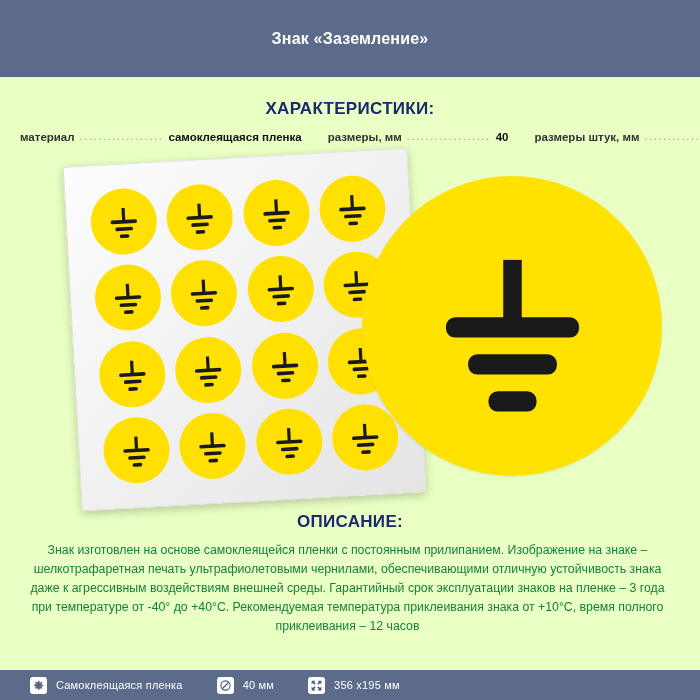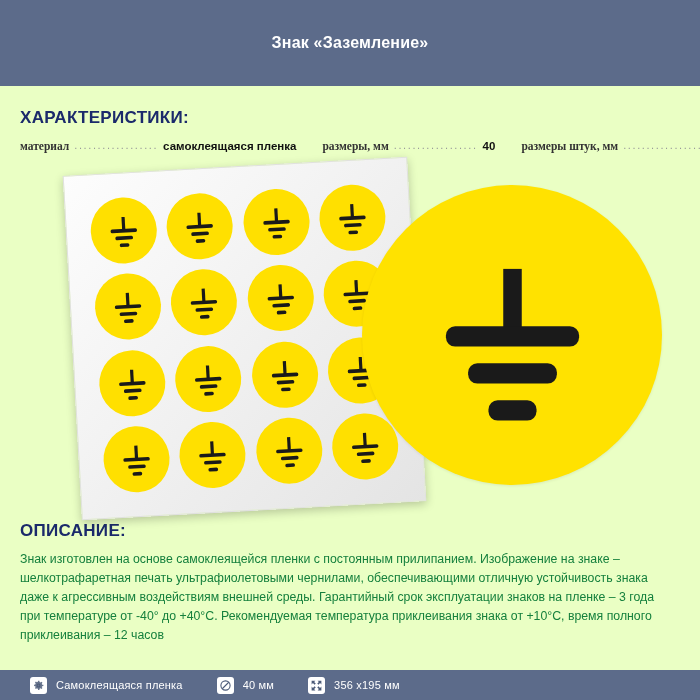--- a/index.html
+++ b/index.html
@@ -9,21 +9,21 @@
     height: 700px;
     font-family: "Liberation Sans", sans-serif;
     background: #eaffc4;
     overflow: hidden;
     position: relative;
   }
 
   
   .header {
     width: 700px;
-    height: 86px;
+    height: 77px;
     background: #5c6b8a;
     color: #ffffff;
     display: flex;
     flex-direction: column;
     align-items: center;
     justify-content: center;
     text-align: center;
     line-height: 1.25;
   }
   .header-title {
@@ -37,20 +37,21 @@
     letter-spacing: .2px;
   }
 
   
   .content {
     width: 700px;
     height: 600px;
     background: #eaffc4;
     position: relative;
     padding: 0 20px;
+    text-align: center;
   }
 
   .section-title {
     color: #1b2a6b;
     font-size: 17px;
     font-weight: bold;
     letter-spacing: .3px;
   }
 
   #characteristics-title { margin-top: 22px; }
@@ -62,21 +63,21 @@
     font-size: 11.5px;
     color: #2a2a2a;
     white-space: nowrap;
   }
   .spec-item {
     display: flex;
     align-items: baseline;
     margin-right: 26px;
   }
   .spec-item:last-child { margin-right: 0; }
-  .spec-label { font-weight: bold; color: #333; font-family: Liberation Serif, serif; }
+  .spec-label { font-weight: bold; color: #333; }
   .spec-dots {
     display: inline-block;
     margin: 0 5px;
     color: #999;
     letter-spacing: 1.6px;
     font-size: 11px;
     position: relative;
     top: -1px;
   }
   .spec-value { font-weight: bold; color: #111; }

